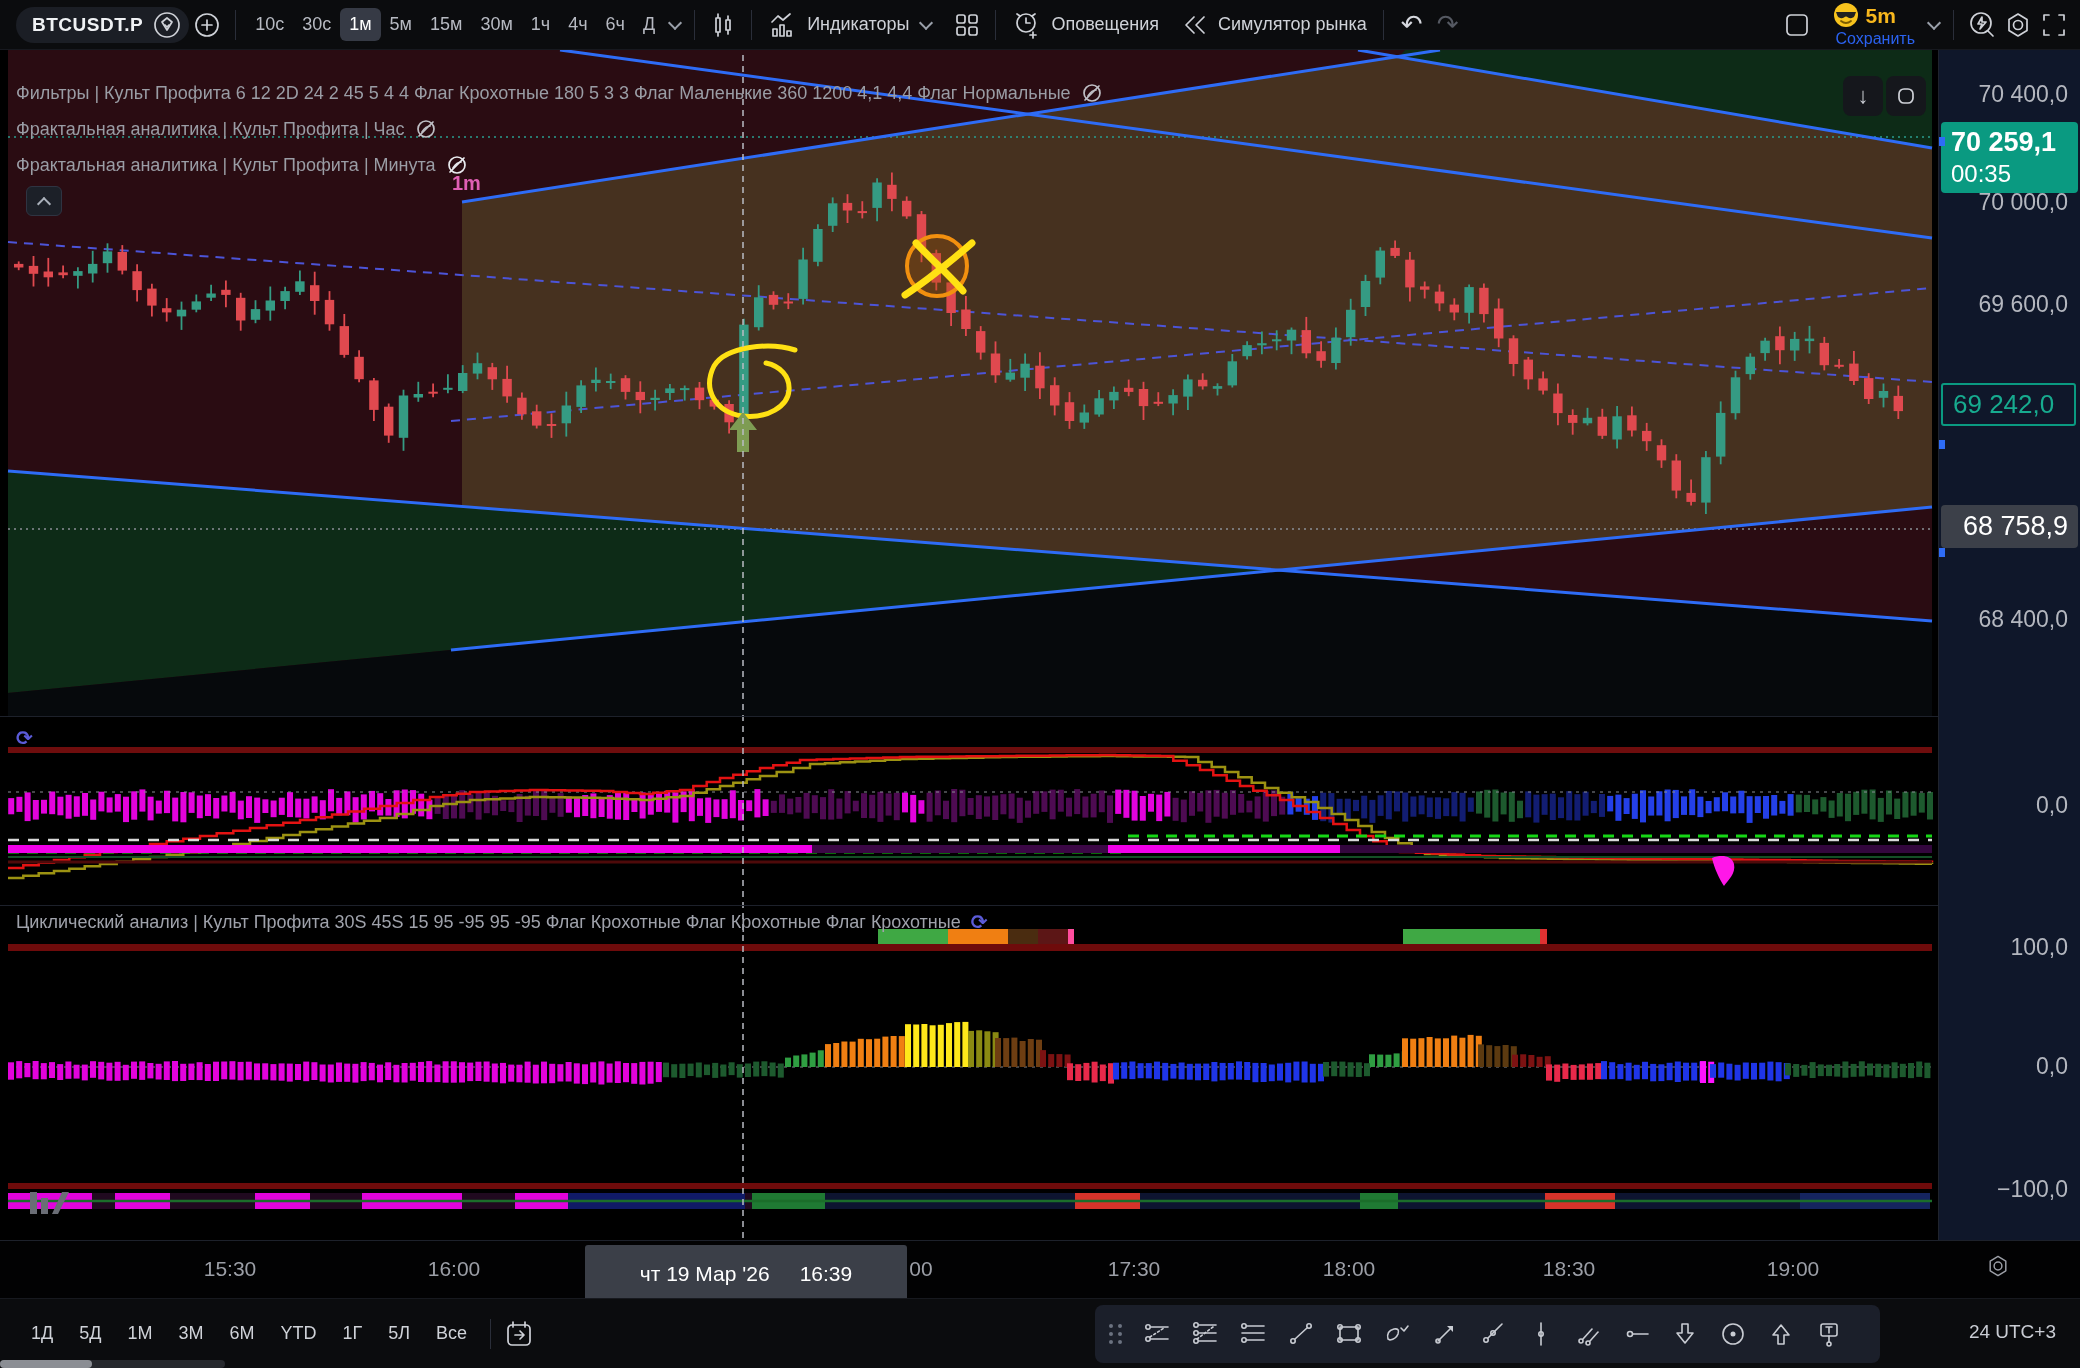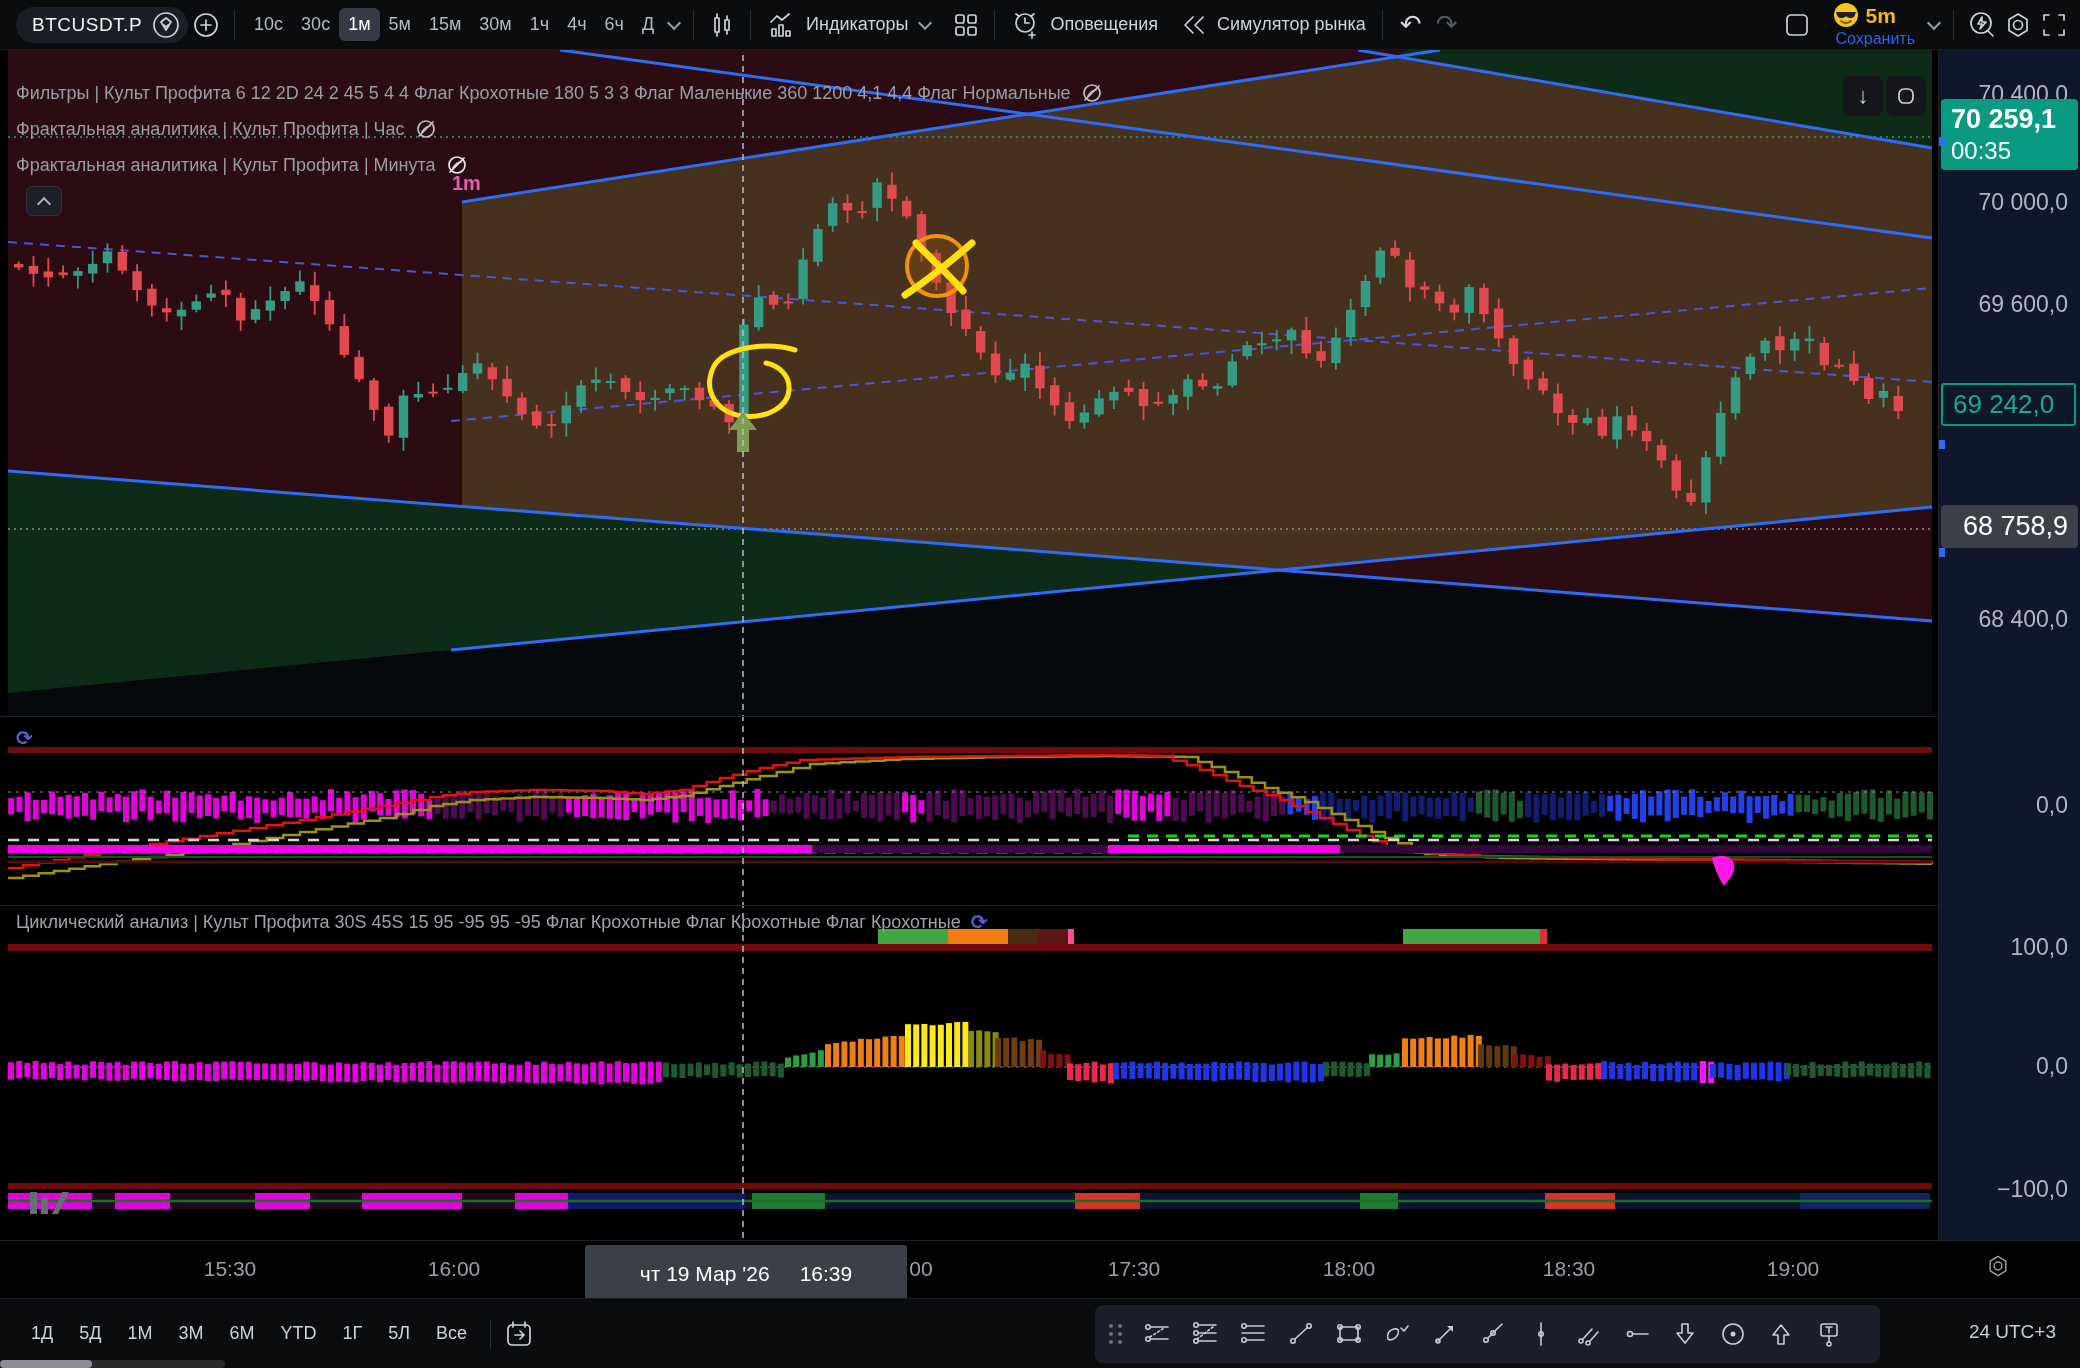--- a/index.html
+++ b/index.html
@@ -5,21 +5,21 @@
   *{margin:0;padding:0;box-sizing:border-box}
   html,body{width:2080px;height:1368px;background:#000;overflow:hidden;
     font-family:"Liberation Sans","DejaVu Sans",sans-serif;color:#d1d4dc}
   .abs{position:absolute}
   
   #toolbar{left:0;top:0;width:2080px;height:50px;background:#0b0c0e;z-index:40;
     display:flex;align-items:center;border-bottom:1px solid #17191f}
   .tb-sep{width:1px;height:30px;background:#2a2e39;margin:0 10px;flex:none}
   .pill{display:flex;align-items:center;background:#1b1e25;border-radius:20px;
     height:36px;margin-left:16px;padding:0 8px 0 16px;gap:10px;cursor:pointer}
-  .pill .sym{font-size:19px;font-weight:normal;color:#f0f2f5;letter-spacing:.5px}
+  .pill .sym{font-size:19px;font-weight:bold;color:#f0f2f5;letter-spacing:.5px}
   .icbtn{display:flex;align-items:center;justify-content:center;height:36px;min-width:36px;
     border-radius:6px;cursor:pointer;color:#cfd2d8}
   .tf{font-size:18px;color:#b7bac2;padding:6px 9px;border-radius:6px;cursor:pointer}
   .tf.sel{background:#363a45;color:#fff}
   .tb-label{font-size:18px;color:#cfd2d8;cursor:pointer}
   .chev{width:10px;height:10px;border-right:2px solid #9aa0aa;border-bottom:2px solid #9aa0aa;
     transform:rotate(45deg);margin:-4px 4px 0 6px}
   svg.ic{stroke:#cfd2d8;fill:none;stroke-width:1.7;stroke-linecap:round;stroke-linejoin:round}
   #save-cluster{display:flex;flex-direction:column;align-items:flex-start;line-height:1;cursor:pointer}
   #save-top{display:flex;align-items:center;gap:6px}
@@ -38,21 +38,21 @@
     transform:rotate(45deg);margin-top:5px}
   #oneminute{left:452px;top:172px;z-index:9;color:#e05fb4;font-size:20px;font-weight:bold}
   .corner-btn{width:40px;height:40px;background:#15171c;border-radius:8px;z-index:10;color:#c9ccd3;
     display:flex;align-items:center;justify-content:center;font-size:22px;cursor:pointer}
   .pane-label{left:16px;font-size:18px;color:#9fa2ab;z-index:10;display:flex;align-items:center;gap:10px;white-space:nowrap}
   .refresh{color:#5b5bd8;font-size:20px;font-weight:bold;cursor:pointer}
   .pane-sep{left:0;width:2080px;height:1px;background:#1d212b;z-index:8}
   
   #axis{left:1938px;top:50px;width:142px;height:1190px;background:#0f172a;border-left:1px solid #1f232d;z-index:9}
   .tick{position:absolute;right:12px;font-size:23px;color:#b4b7bf;white-space:nowrap}
-  #cur-badge{position:absolute;left:2px;right:2px;top:49px;background:#0a9a81;border-radius:4px;
+  #cur-badge{position:absolute;left:2px;right:2px;top:72px;background:#0a9a81;border-radius:4px;
     color:#fff;padding:5px 10px;text-align:left}
   #cur-badge .p{font-size:27px;font-weight:bold}
   #cur-badge .c{font-size:24px;margin-top:2px}
   #last-label{position:absolute;left:2px;right:4px;top:333px;border:2px solid #0a9a81;border-radius:3px;
     color:#17ab8f;font-size:26px;padding:4px 10px;text-align:left}
   #level-badge{position:absolute;left:2px;right:2px;top:455px;background:#3c4049;border-radius:4px;
     color:#fff;font-size:27px;font-weight:normal;padding:6px 10px;text-align:right}
   
   #taxis{left:0;top:1240px;width:2080px;height:58px;background:#020203;border-top:1px solid #1d212b;z-index:20}
   .ttick{position:absolute;top:16px;transform:translateX(-50%);font-size:21px;color:#9b9ea6}

